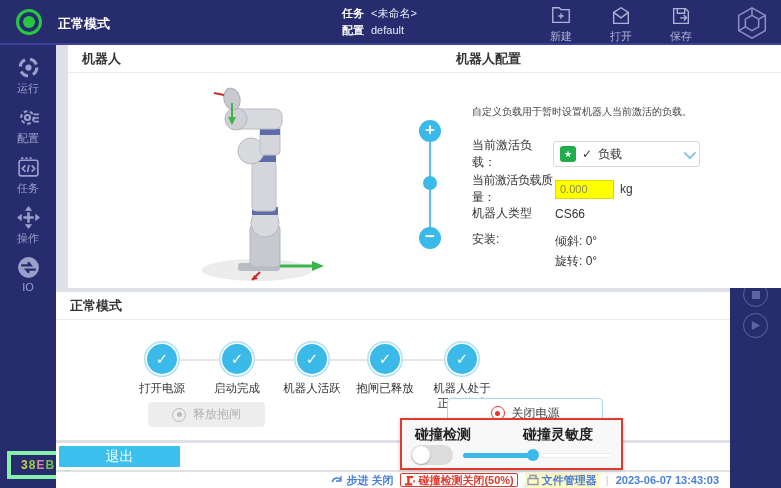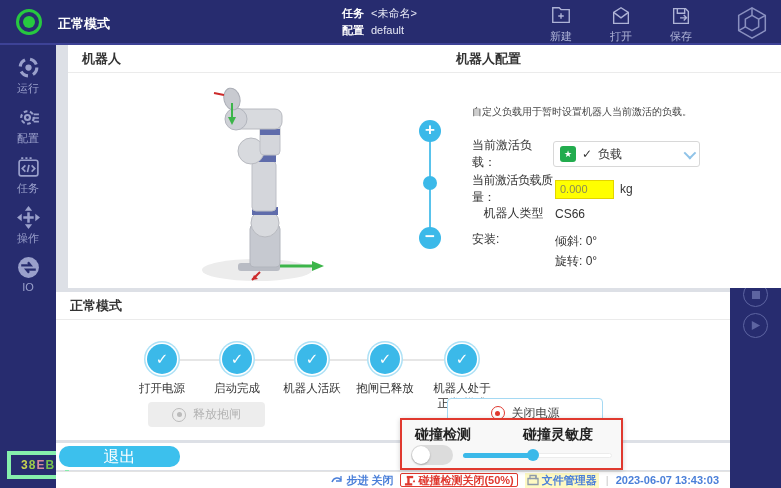--- a/index.html
+++ b/index.html
@@ -58,21 +58,21 @@
   #config-panel{left:442px;top:45px;width:348px;height:243px;font-size:12px;color:#333;}
   .cfg-desc{position:absolute;left:30px;top:60px;font-size:10px;color:#444;}
   .cfg-row{position:absolute;left:30px;display:flex;align-items:center;}
   .row-payload{top:92px;}
   .row-mass{top:127px;}
   .row-type{top:160px;}
   .row-mount{top:186px;align-items:flex-start;}
   .cfg-label{display:inline-block;}
   .row-payload .cfg-label{width:81px;}
   .row-mass .cfg-label{width:83px;letter-spacing:-0.5px;}
-  .row-type .cfg-label{width:83px;text-align:center;}
+  .row-type .cfg-label{width:83px;}
   .row-mount .cfg-label{width:83px;}
   .dropdown{position:relative;width:147px;height:26px;border:1px solid #d8d8d8;border-radius:3px;display:flex;align-items:center;padding-left:6px;gap:6px;background:#fff;cursor:pointer;}
   .tag-icon{width:16px;height:16px;background:#22ac4e;border-radius:3px;color:#fff;font-size:9px;text-align:center;line-height:16px;}
   .dd-check{font-size:12px;font-weight:bold;color:#333;}
   .dd-chevron{position:absolute;right:0;top:0;width:22px;height:24px;display:flex;align-items:center;justify-content:center;}
   .dd-chevron::after{content:"";width:7px;height:7px;border-right:2px solid #8fc3e8;border-bottom:2px solid #8fc3e8;transform:rotate(45deg) translateY(-2px);}
   .mass-input{width:59px;height:19px;background:#ffff00;border:1px solid #e3d400;color:#8a8a55;font-size:11px;padding:0 4px;font-family:inherit;}
   .mass-unit{margin-left:6px;}
   .mount-vals div{line-height:20px;}
 
@@ -83,21 +83,21 @@
   .step-label{margin-top:7px;font-size:11.5px;color:#333;line-height:15px;}
   .btn{display:flex;align-items:center;justify-content:center;gap:7px;font-size:12px;border-radius:4px;cursor:pointer;}
   #btn-release{position:absolute;left:92px;top:110px;width:117px;height:25px;background:#ededed;color:#b3b3b3;}
   #btn-poweroff{position:absolute;left:391px;top:106px;width:156px;height:30px;background:#fff;border:1px solid #a5d9f3;color:#444;}
   .ring-icon{width:14px;height:14px;border:1.5px solid #bbb;border-radius:50%;position:relative;}
   .ring-icon::after{content:"";position:absolute;inset:3.5px;border-radius:50%;background:#bbb;}
   .ring-icon.red{border-color:var(--red);}
   .ring-icon.red::after{background:var(--red);}
 
   #exit-row{position:absolute;left:56px;top:443px;width:674px;height:27px;background:#fff;}
-  #btn-exit{position:absolute;left:3px;top:3px;width:121px;height:21px;background:#3cc0ed;color:#fff;line-height:21px;text-align:center;font-size:16px;border-radius:10px;cursor:pointer;}
+  #btn-exit{position:absolute;left:3px;top:3px;width:121px;height:21px;background:#3cc0ed;color:#fff;line-height:21px;text-align:center;font-size:14px;border-radius:1px;cursor:pointer;}
 
   #statusbar{position:absolute;left:56px;top:471px;width:674px;height:17px;background:#fff;border-top:1px solid #e3e3e3;display:flex;justify-content:flex-end;align-items:center;gap:7px;padding-right:11px;font-size:11px;font-weight:bold;}
   .sb-item{display:flex;align-items:center;gap:3px;color:var(--blue);cursor:pointer;}
   .sb-collision{color:var(--red);border:1px solid var(--red);border-radius:2px;padding:0 3px;height:14px;line-height:13px;}
   .sb-file{background:#fef9c3;padding:0 2px;justify-content:center;}
   .sb-div{color:#c8c8c8;font-weight:normal;}
   .sb-time{color:var(--blue);}
 
   
   #collision-popup{position:absolute;left:400px;top:418px;width:223px;height:52px;background:#f8f8f8;border:2px solid var(--red);z-index:30;box-shadow:0 1px 5px rgba(0,0,0,.18);}

